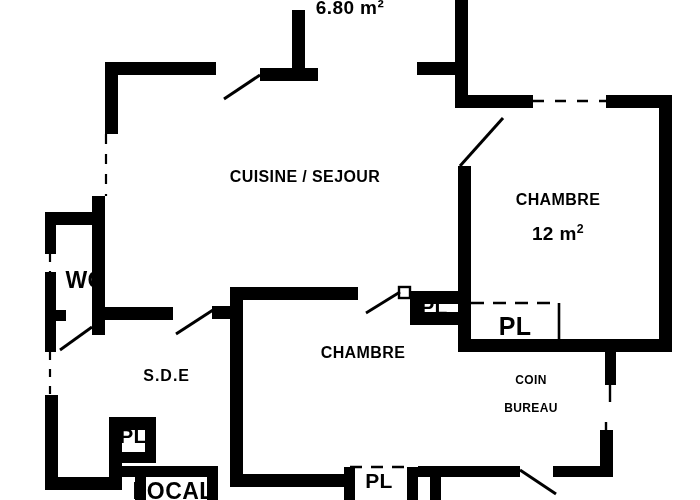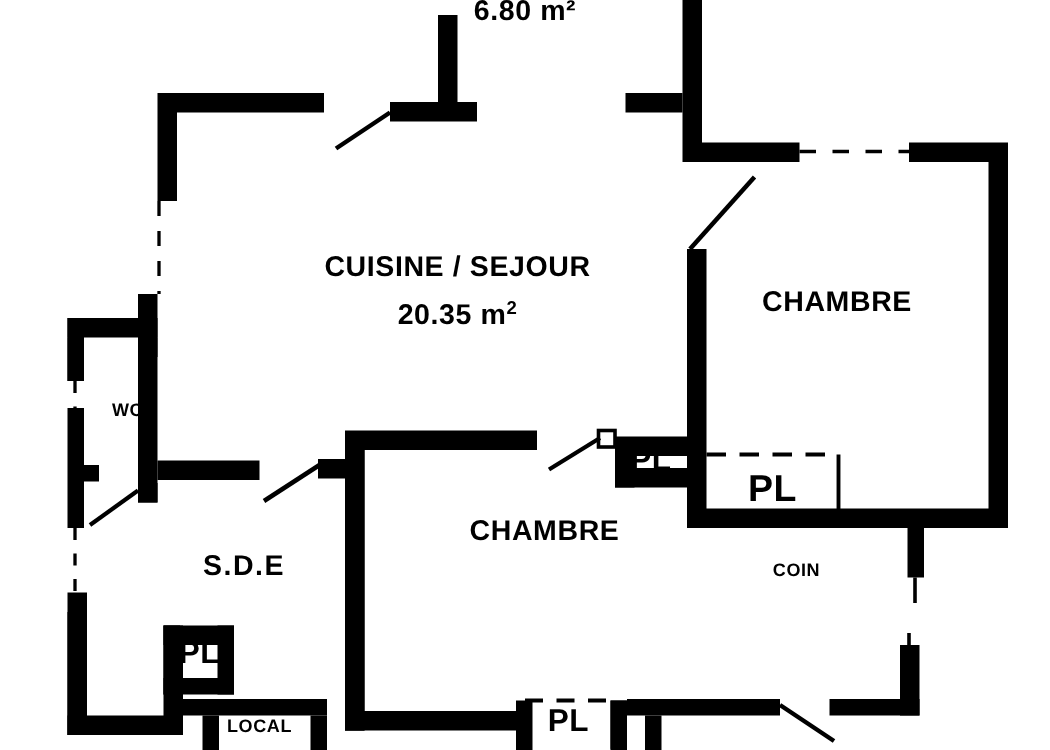--- a/index.html
+++ b/index.html
@@ -29,23 +29,23 @@
     position: absolute;
     color: #000000;
     font-family: "Liberation Sans", sans-serif;
     font-weight: bold;
     text-align: center;
     white-space: nowrap;
     line-height: 1.22;
     letter-spacing: 0.4px;
     user-select: none;
   }
-  .lbl-big { font-size: 19px; }
+  .lbl-big { font-size: 16px; }
   .lbl-area { font-size: 19px; }
-  .lbl-med { font-size: 12px; }
+  .lbl-med { font-size: 23px; }
   .lbl-pl { font-size: 21px; }
   .lbl-pl-lg { font-size: 25px; }
   .lbl-small { font-size: 12px; }
   .sup { font-size: 0.65em; vertical-align: super; }
 </style>
 </head>
 <body>
 
 <div id="floorplan-root">
 
@@ -199,43 +199,46 @@
     </g>
   </svg>
 
   <div class="room-label lbl-area" style="left:0; top:-4px; width:700px;">
     <span>6.80 m²</span>
   </div>
 
   <div class="room-label lbl-big" style="left:0; top:167px; width:610px;">
     <span>CUISINE / SEJOUR</span>
   </div>
-  <div class="room-label lbl-area" style="left:0; top:198px; width:610px;">
-    <span>20.35</span><span>&nbsp;</span><span>m</span><span class="sup">2</span>
-  </div>
 
   <div class="room-label lbl-big" style="left:433px; top:190px; width:250px;">
     <span>CHAMBRE</span>
   </div>
+  <div class="room-label lbl-area" style="left:433px; top:222px; width:250px;">
+    <span>12</span><span>&nbsp;</span><span>m</span><span class="sup">2</span>
+  </div>
 
   <div class="room-label lbl-big" style="left:238px; top:343px; width:250px;">
     <span>CHAMBRE</span>
   </div>
 
   <div class="room-label lbl-med" style="left:40px; top:266px; width:90px;">
     <span>WC</span>
   </div>
 
   <div class="room-label lbl-big" style="left:60px; top:366px; width:130px; letter-spacing:1px;text-align:right;">
     <span>S.D.E</span>
   </div>
 
   <div class="room-label lbl-small" style="left:466px; top:373px; width:130px;">
     <span>COIN</span>
   </div>
+  <div class="room-label lbl-small" style="left:466px; top:401px; width:130px;">
+    <span>BUREAU</span>
+  </div>
 
   <div class="room-label lbl-med" style="left:118px; top:477px; width:110px;">
     <span>LOCAL</span>
   </div>
 
   <div class="room-label lbl-pl-lg" style="left:470px; top:311px; width:90px;">
     <span>PL</span>
   </div>
 
   <div class="room-label lbl-pl" style="left:411px; top:294px; width:46px;">

